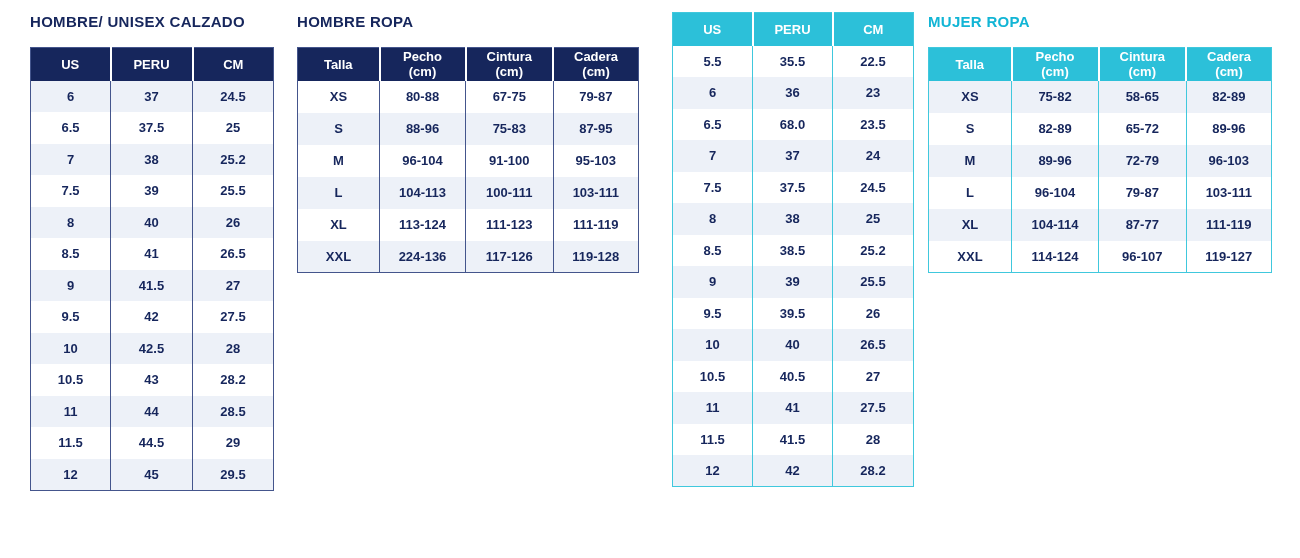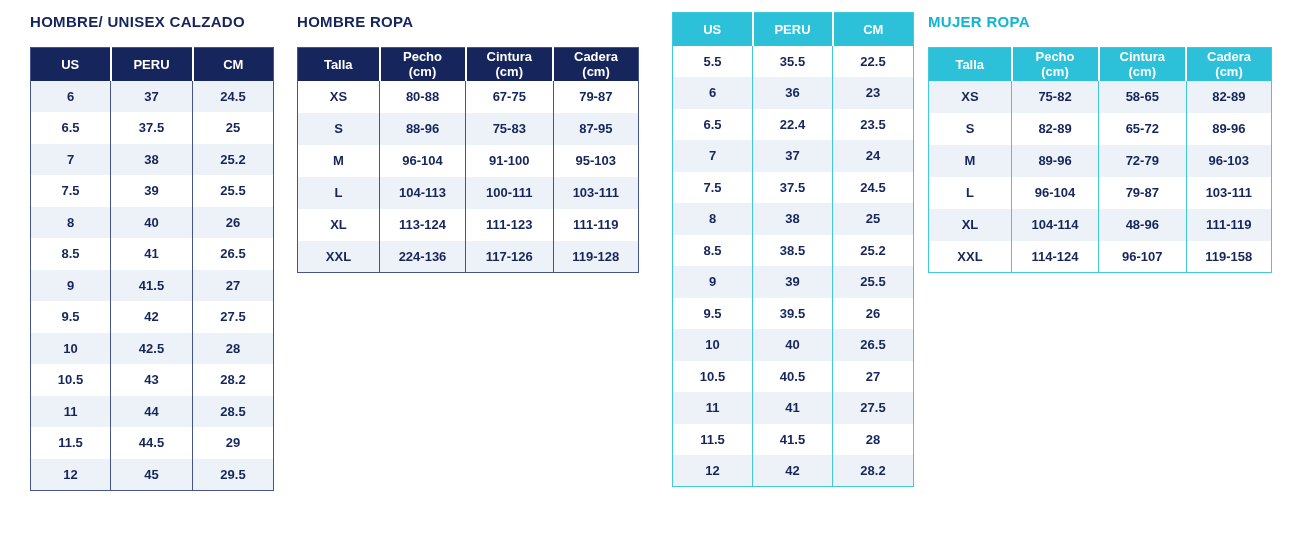--- a/index.html
+++ b/index.html
@@ -221,21 +221,21 @@
             <td>35.5</td>
             <td>22.5</td>
           </tr>
           <tr class="shaded">
             <td>6</td>
             <td>36</td>
             <td>23</td>
           </tr>
           <tr>
             <td>6.5</td>
-            <td>22.4</td>
+            <td>68.0</td>
             <td>23.5</td>
           </tr>
           <tr class="shaded">
             <td>7</td>
             <td>37</td>
             <td>24</td>
           </tr>
           <tr>
             <td>7.5</td>
             <td>37.5</td>
@@ -322,26 +322,26 @@
           </tr>
           <tr>
             <td>L</td>
             <td>96-104</td>
             <td>79-87</td>
             <td>103-111</td>
           </tr>
           <tr class="shaded">
             <td>XL</td>
             <td>104-114</td>
-            <td>48-96</td>
+            <td>87-77</td>
             <td>111-119</td>
           </tr>
           <tr>
             <td>XXL</td>
             <td>114-124</td>
             <td>96-107</td>
-            <td>119-158</td>
+            <td>119-127</td>
           </tr>
         </tbody>
     </table>
   </div>
 
 </div>
 
 </body></html>

